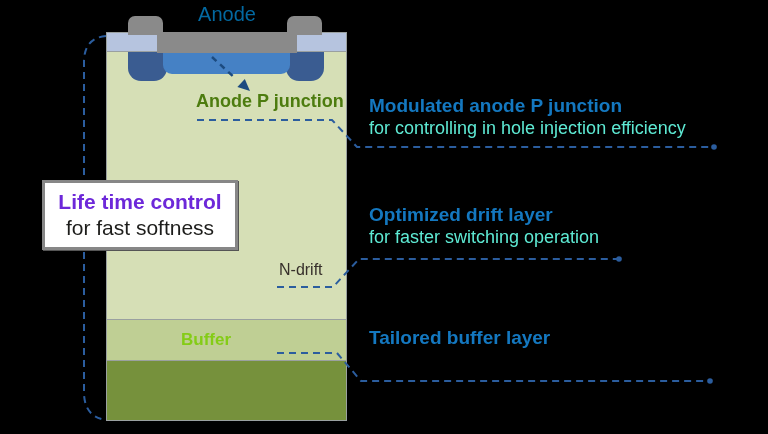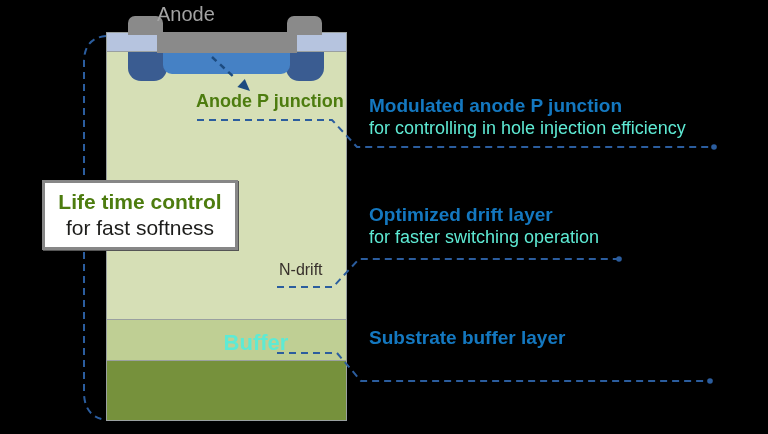--- a/index.html
+++ b/index.html
@@ -24,39 +24,39 @@
   .pwell-left{left:128px;width:39px;border-radius:0 0 13px 13px;}
   .pwell-right{left:286px;width:38px;border-radius:0 0 13px 13px;}
   .pjunction{left:163px;top:52px;width:127px;height:22px;background:#4581c5;
              border-radius:0 0 9px 9px;z-index:3;}
 
   
   .overlay{left:0;top:0;width:768px;height:434px;z-index:5;pointer-events:none;}
 
   
   .lbl{z-index:6;white-space:nowrap;}
-  .anode-lbl{left:157px;top:3px;width:140px;font-size:20px;color:#a3a3a3;}
+  .anode-lbl{left:157px;top:3px;width:140px;text-align:center;font-size:20px;color:#0369a1;}
   .apj-lbl{left:196px;top:91px;font-size:18px;font-weight:bold;color:#4d7c0f;}
   .ndrift-lbl{left:279px;top:261px;font-size:16px;font-weight:normal;color:#37302b;}
-  .buffer-lbl{left:181px;top:330px;width:150px;text-align:center;font-size:22px;
-              font-weight:bold;color:#5eead4;}
+  .buffer-lbl{left:181px;top:330px;width:150px;text-align:left;font-size:17px;
+              font-weight:bold;color:#84cc16;}
   .substrate-lbl{left:180px;top:383px;width:152px;text-align:right;font-size:18px;
                  font-weight:bold;color:#ffffff;}
 
   
   .ann{left:369px;width:395px;z-index:6;}
   .ann-a{top:94px;} .ann-b{top:203px;} .ann-c{top:326px;}
   .ann-title{font-size:19px;font-weight:bold;color:#1478c0;line-height:23px;white-space:nowrap;}
   .ann-sub{font-size:18px;color:#5eead4;line-height:23px;white-space:nowrap;}
 
   
   .callout{left:42px;top:180px;width:196px;height:70px;background:#ffffff;
            border:3px solid #878787;z-index:7;display:flex;flex-direction:column;
            align-items:center;justify-content:center;box-shadow:1px 1px 0 #555;}
-  .callout-title{font-size:21px;font-weight:bold;color:#4d7c0f;line-height:26px;white-space:nowrap;}
+  .callout-title{font-size:21px;font-weight:bold;color:#6d28d9;line-height:26px;white-space:nowrap;}
   .callout-sub{font-size:21px;color:#1d1d1b;line-height:26px;white-space:nowrap;}
 </style>
 </head>
 <body>
 
 <div class="canvas">
 
   <div class="abs layer ndrift"></div>
   <div class="abs layer buffer"></div>
   <div class="abs layer substrate"></div>
@@ -91,21 +91,21 @@
 
   <div class="abs ann ann-a">
     <div class="ann-title">Modulated anode P junction</div>
     <div class="ann-sub">for controlling in hole injection efficiency</div>
   </div>
   <div class="abs ann ann-b">
     <div class="ann-title">Optimized drift layer</div>
     <div class="ann-sub">for faster switching operation</div>
   </div>
   <div class="abs ann ann-c">
-    <div class="ann-title">Substrate buffer layer</div>
+    <div class="ann-title">Tailored buffer layer</div>
   </div>
 
   <div class="abs callout">
     <div class="callout-title">Life time control</div>
     <div class="callout-sub">for fast softness</div>
   </div>
 
 </div>
 
 </body></html>

